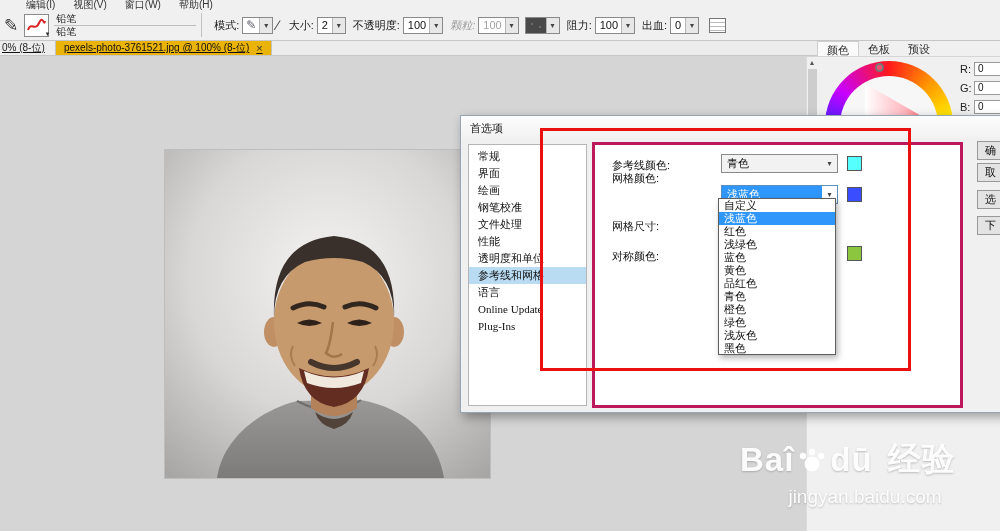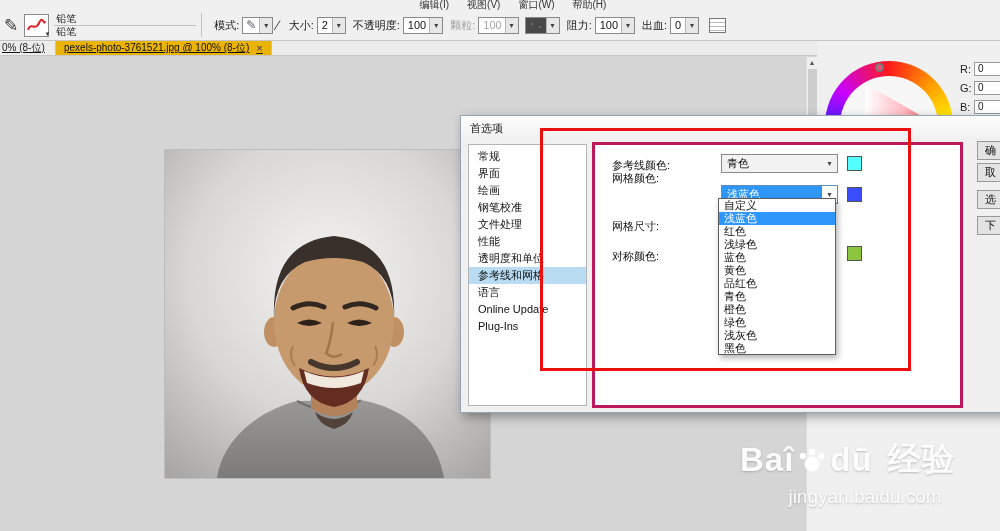--- a/index.html
+++ b/index.html
@@ -3,35 +3,35 @@
 <meta charset="utf-8">
 <style>
   * { margin:0; padding:0; box-sizing:border-box; }
   html,body { background:#888; }
   .app{
     position:relative; width:1000px; height:531px; overflow:hidden;
     background:#d5d5d5; font-family:"Liberation Sans", sans-serif; color:#111;
   }
   
   .menubar{position:absolute;left:0;top:0;width:100%;height:10px;background:#f0f0f0;overflow:hidden;}
-  .menubar-inner{display:flex;gap:18px;padding-left:26px;font-size:10px;color:#333;line-height:10px;justify-content:center;}
+  .menubar-inner{display:flex;gap:18px;padding-left:26px;font-size:10px;color:#333;line-height:10px;}
   .menu-item{white-space:nowrap;}
   
   .toolbar{position:absolute;left:0;top:10px;width:100%;height:31px;background:#f0f0f0;
     border-bottom:1px solid #c6c6c6;display:flex;align-items:center;}
   .tool-icon{font-size:17px;color:#333;margin:0 6px 0 4px;transform:rotate(0deg);}
   .brush-preview{position:relative;width:25px;height:23px;background:#fff;border:1px solid #8a8a8a;margin-right:5px;}
   .brush-preview svg{position:absolute;left:1px;top:1px;}
   .bp-arrow{position:absolute;right:-1px;bottom:-2px;font-size:7px;color:#333;}
   .toolname{width:142px;font-size:10px;color:#222;line-height:12px;}
   .toolname .tn1{border-bottom:1px solid #bfbfbf;padding-left:2px;}
   .toolname .tn2{padding-left:2px;}
   .vsep{width:1px;height:24px;background:#c2c2c2;margin:0 5px;}
   .tb-label{font-size:11px;color:#1a1a1a;margin:0 3px 0 7px;white-space:nowrap;}
-  .tb-label.disabled{color:#9f9f9f;}
+  .tb-label.disabled{color:#9f9f9f;font-style:italic;}
   .combo{display:inline-flex;align-items:stretch;height:17px;background:#fff;border:1px solid #8a8a8a;}
   .combo-val{font-size:11px;line-height:15px;padding:0 3px 0 4px;min-width:14px;color:#111;}
   .combo.disabled .combo-val{color:#a5a5a5;}
   .combo-arr{width:13px;background:#e7e7e7;border-left:1px solid #b5b5b5;font-size:8px;line-height:15px;text-align:center;color:#444;}
   .mode-glyph{font-size:12px;line-height:15px;padding:0 3px;color:#556;}
   .slash-icon{font-size:14px;color:#444;margin:0 3px;}
   .tex-box{width:20px;height:15px;background:
      radial-gradient(circle at 30% 40%, #6c6c6c 1px, transparent 1.5px),
      radial-gradient(circle at 70% 60%, #6c6c6c 1px, transparent 1.5px), #494949;}
   .end-icon{width:17px;height:15px;border:1px solid #777;margin-left:10px;
@@ -61,21 +61,21 @@
   .tri{position:absolute;inset:16px;}
   .wheel-marker{position:absolute;left:50px;top:2px;width:9px;height:9px;border:2px solid #777;border-radius:50%;background:rgba(255,255,255,.25);}
   .rgb{position:absolute;left:143px;top:21px;font-size:11px;}
   .rgb-row{display:flex;align-items:center;margin-bottom:5px;}
   .rgb-label{width:14px;color:#222;}
   .rgb-field{width:30px;height:14px;background:#fff;border:1px solid #9a9a9a;font-size:10px;line-height:12px;padding-left:3px;color:#111;}
   
   .dialog{position:absolute;left:460px;top:115px;width:560px;height:298px;background:#f0f0f0;
      border:1px solid #96a5b4;box-shadow:3px 4px 10px rgba(0,0,0,.35);z-index:10;}
   .dlg-title{height:22px;font-size:11px;padding:5px 0 0 9px;color:#111;background:linear-gradient(#fdfdfd,#f2f2f2);}
-  .dlg-list{position:absolute;left:7px;top:28px;width:119px;height:262px;background:#fff;border:1px solid #b5b5b5;font-size:11px;padding-top:3px;overflow:hidden;}
+  .dlg-list{position:absolute;left:7px;top:28px;width:119px;height:262px;background:#fff;border:1px solid #b5b5b5;font-size:11px;padding-top:3px;overflow:hidden;font-family:Liberation Serif, serif;}
   .dlg-item{height:17px;line-height:17px;padding-left:9px;color:#111;white-space:nowrap;}
   .dlg-item.selected{background:#b9dcf3;}
   .dlg-content{position:absolute;left:131px;top:26px;width:371px;height:266px;background:#fff;border:3px solid #be185d;}
   .dl{position:absolute;font-size:11px;color:#111;white-space:nowrap;}
   .dcombo{position:absolute;display:flex;align-items:stretch;width:117px;height:19px;background:#f2f2f2;border:1px solid #8a8a8a;}
   .dc-val{flex:1;font-size:11px;line-height:17px;padding-left:5px;color:#111;white-space:nowrap;}
   .dc-arr{width:15px;font-size:8px;line-height:17px;text-align:center;color:#444;}
   .dcombo.focused{background:#fff;border-color:#5a8fc0;}
   .dcombo.focused .dc-val{background:#2f97fb;color:#fff;}
   .swatch{position:absolute;width:15px;height:15px;border:1px solid #555;}
@@ -214,20 +214,25 @@
       </svg>
     </div>
   </div>
 
   <div class="vscroll">
     <div class="scroll-up">▲</div>
     <div class="scroll-thumb"></div>
   </div>
 
   <div class="rpanel">
+    <div class="ptabs">
+      <div class="ptab active">颜色</div>
+      <div class="ptab">色板</div>
+      <div class="ptab">预设</div>
+    </div>
     <div class="wheel">
       <div class="wheel-hole"></div>
       <svg class="tri" viewBox="0 0 96 96">
         <defs>
           <linearGradient id="trih" x1="0" y1="0" x2="1" y2="0">
             <stop offset="0%" stop-color="#ffffff"></stop>
             <stop offset="55%" stop-color="#ffb8c0"></stop>
             <stop offset="100%" stop-color="#ee4040"></stop>
           </linearGradient>
           <linearGradient id="triv" x1="0" y1="0" x2="0" y2="1">

